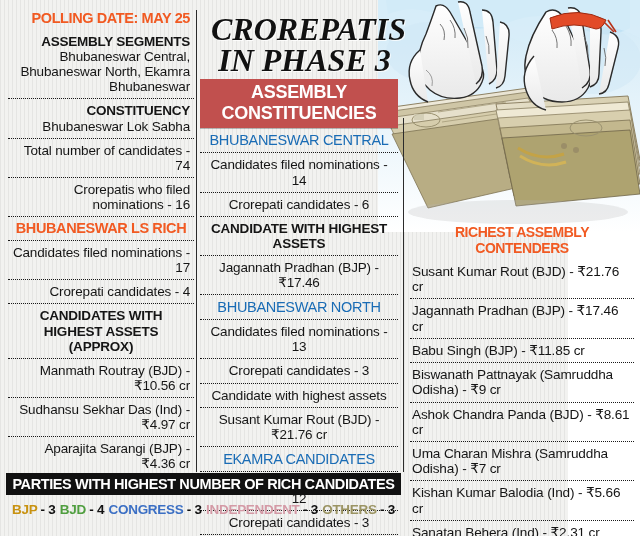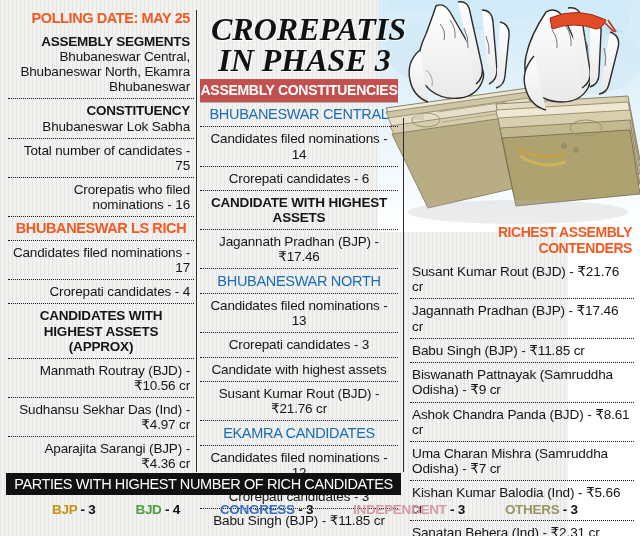--- a/index.html
+++ b/index.html
@@ -54,21 +54,21 @@
     padding:3px 4px 4px 4px;
     border-bottom:1px dotted #1a1a1a;
   }
   #polling-date{text-align:right;border-bottom:none;padding-top:2px;font-size:14.5px;}
   #ls-seat-hd{text-align:center;}
   .lbl{font-weight:bold;display:block;letter-spacing:-0.25px;}
 
   
   #assembly-banner{
     background:#c1504e;color:#ffffff;font-weight:bold;
-    font-size:14px;letter-spacing:-0.3px;text-align:center;
+    font-size:18px;letter-spacing:-0.3px;text-align:center;
     padding:3px 0 4px 0;margin-top:2px;
     position:relative;z-index:3;
     box-shadow:0 1px 0 rgba(0,0,0,.25);
   }
   .ac-head{
     color:#1a6cb5;font-weight:normal;font-size:14.5px;
     letter-spacing:-0.3px;text-align:center;
     padding:4px 0 4px 0;
     border-bottom:1px dotted #1a1a1a;
     position:relative;z-index:2;
@@ -80,42 +80,42 @@
     text-align:center;color:#111111;
     letter-spacing:0px;
     padding:6px 0 2px 0;
     position:relative;z-index:3;
     text-shadow:1px 1px 0 rgba(255,255,255,.8);
     margin-left:11px;
   }
   
   #rich-head{
     color:#f15a22;font-weight:bold;font-size:14px;
-    letter-spacing:-0.45px;text-align:right;
+    letter-spacing:-0.45px;text-align:center;
     padding:2px 2px 4px 2px;
   }
   #rich-list .row{
     text-align:left;font-size:13.6px;padding:4px 2px 4px 2px;
     border-bottom:1px dotted #1a1a1a;
   }
   
   #parties-banner{
     position:absolute;left:6px;top:473px;width:395px;height:22px;
-    background:#111111;color:#ffffff;font-weight:normal;
+    background:#111111;color:#ffffff;font-weight:bold;
     font-size:14.5px;letter-spacing:-0.4px;
     display:flex;align-items:center;justify-content:center;
     box-sizing:border-box;
   }
   #parties-row{
     position:absolute;left:6px;top:497px;width:395px;height:24px;
     display:flex;align-items:center;justify-content:space-between;
     padding:0 6px;box-sizing:border-box;
     font-weight:bold;font-size:13.5px;letter-spacing:-0.3px;
   }
-  .party{white-space:nowrap;margin-left:40px;}
+  .party{white-space:nowrap;}
   .party .pname{font-weight:bold;}
   .party .pcount{color:#111111;font-weight:bold;}
   .dash{color:#111;font-weight:bold;}
 </style>
 </head>
 <body>
 
 <div id="page">
 
   <div id="illus">
@@ -215,21 +215,21 @@
     <div class="row r-right">
       <span class="lbl">ASSEMBLY SEGMENTS</span>
       <span>Bhubaneswar Central, Bhubaneswar North, Ekamra Bhubaneswar</span>
     </div>
 
     <div class="row r-right">
       <span class="lbl">CONSTITUENCY</span>
       <span>Bhubaneswar Lok Sabha</span>
     </div>
 
-    <div class="row r-right">Total number of candidates - 75</div>
+    <div class="row r-right">Total number of candidates - 74</div>
 
     <div class="row r-right">Crorepatis who filed nominations - 16</div>
 
     <div class="hd-orange" id="ls-seat-hd">BHUBANESWAR LS RICH</div>
 
     <div class="row r-right">Candidates filed nominations - 17</div>
 
     <div class="row r-right">Crorepati candidates - 4</div>
 
     <div class="row r-center cap">CANDIDATES WITH HIGHEST ASSETS (APPROX)</div>

